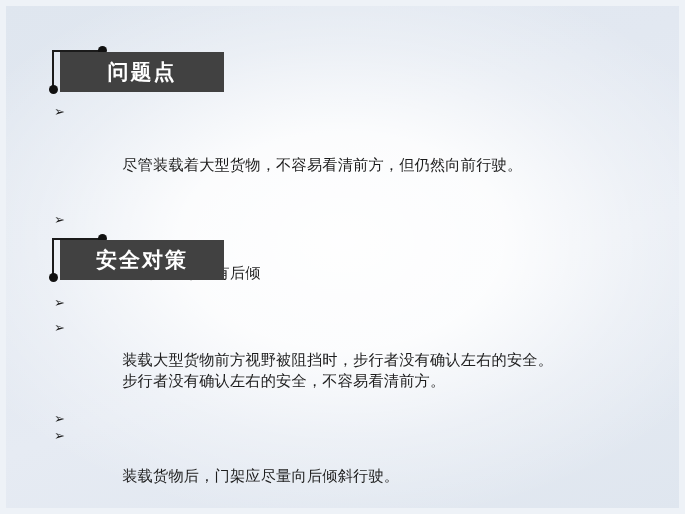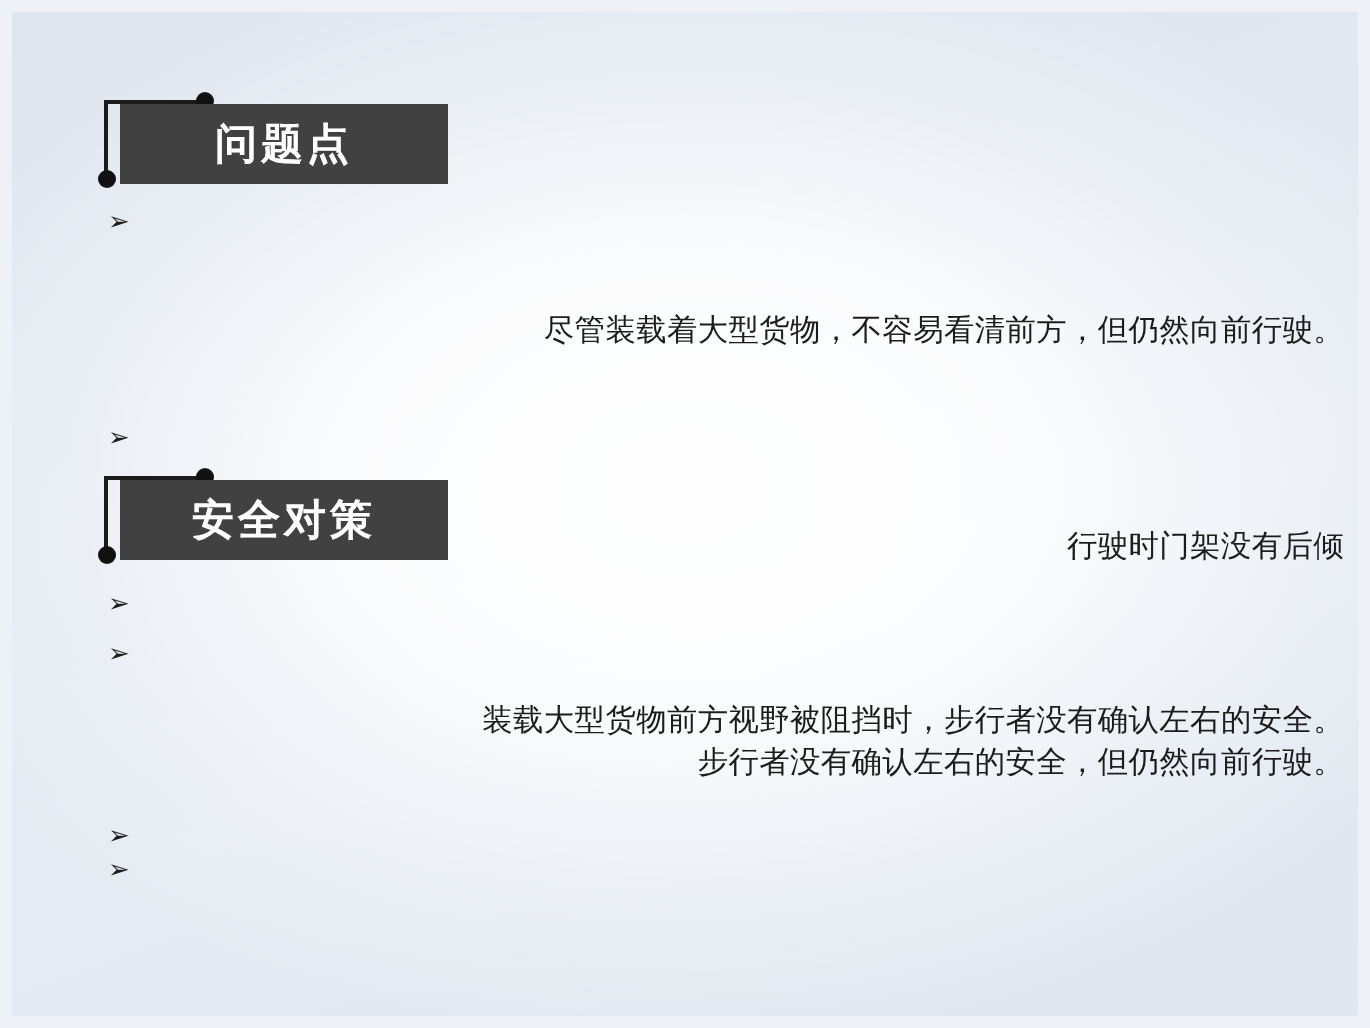--- a/index.html
+++ b/index.html
@@ -36,21 +36,20 @@
     border: 6px solid #eef2f7;
     box-sizing: border-box;
     pointer-events: none;
   }
 
   
   .section {
     position: absolute;
     left: 0;
     width: 685px;
-    text-align: right;
   }
   .heading-wrap {
     position: relative;
     height: 52px;
   }
 
   
   .bracket {
     position: absolute;
     left: 49px;
@@ -157,21 +156,21 @@
       <div class="bullet-item">
         <span class="arrow">➢</span>
         <span>尽管装载着大型货物，不容易看清前方，但仍然向前行驶。</span>
       </div>
       <div class="bullet-item">
         <span class="arrow">➢</span>
         <span>行驶时门架没有后倾</span>
       </div>
       <div class="bullet-item">
         <span class="arrow">➢</span>
-        <span>步行者没有确认左右的安全，但仍然向前行驶。</span>
+        <span>步行者没有确认左右的安全，不容易看清前方。</span>
       </div>
       <div class="bullet-item">
         <span class="arrow">➢</span>
       </div>
     </div>
   </div>
 
   <div class="section sec2" style="top:228px;">
 
     <div class="heading-wrap">
@@ -186,18 +185,19 @@
       </div>
     </div>
 
     <div class="bullet-list" style="top:60px;">
       <div class="bullet-item">
         <span class="arrow">➢</span>
         <span>装载大型货物前方视野被阻挡时，步行者没有确认左右的安全。</span>
       </div>
       <div class="bullet-item">
         <span class="arrow">➢</span>
+        <span>装载货物后，门架应尽量向后倾斜行驶。</span>
       </div>
 
     </div>
   </div>
 
 </div>
 
 </body></html>

